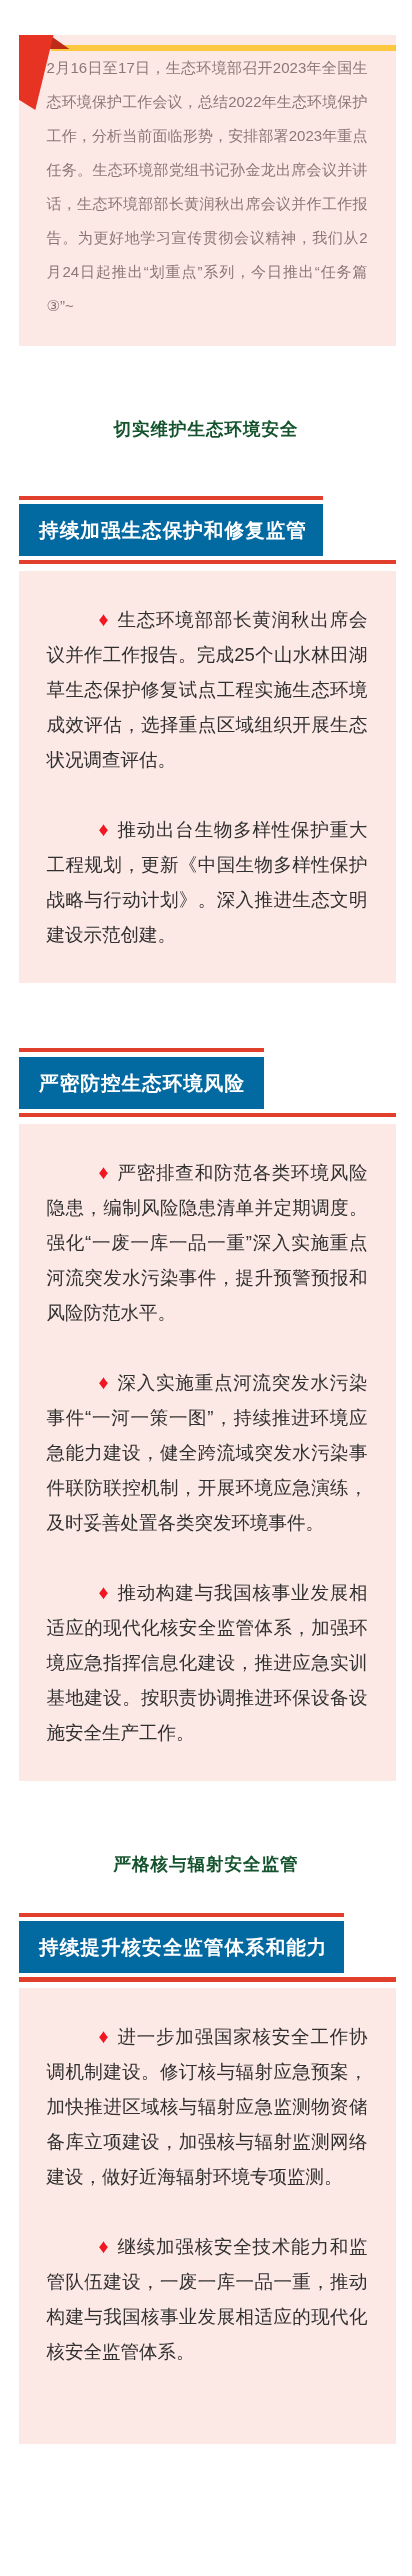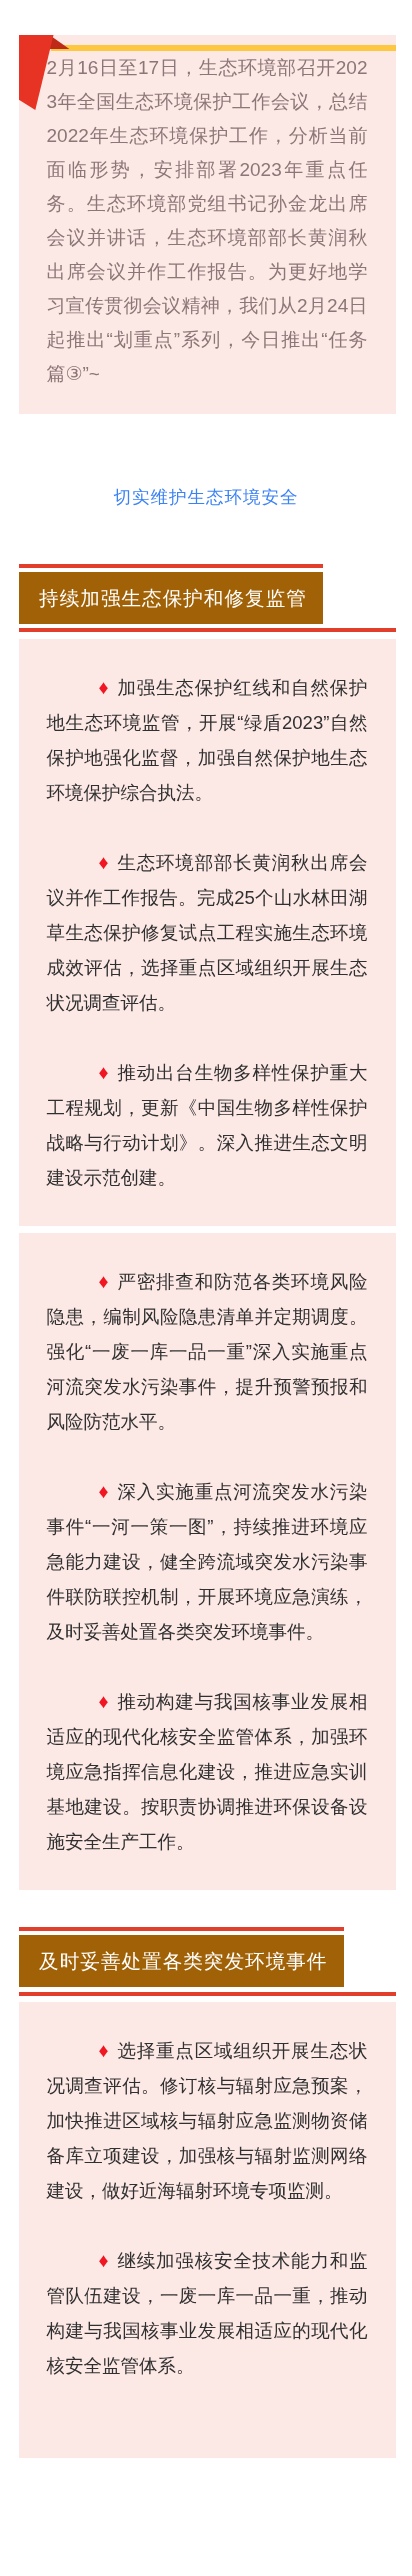--- a/index.html
+++ b/index.html
@@ -45,54 +45,54 @@
     z-index: 1;
   }
   .intro-box {
     position: relative;
     margin-top: 15.5px;
     background: #fce8e5;
     padding: 15.5px 28px 23px 28px;
     z-index: 0;
   }
   .intro-text {
-    font-size: 19px;
+    font-size: 15px;
     line-height: 34px;
     color: #8d7677;
     text-align: justify;
     word-break: break-all;
   }
 
   
   .section-heading {
     margin-top: 72px;
     text-align: center;
     font-size: 17.5px;
     line-height: 23px;
-    font-weight: normal;
-    color: #3b82f6;
+    font-weight: bold;
+    color: #14532d;
     letter-spacing: 1px;
   }
   .section-heading.second { margin-top: 72px; }
 
   
   .banner-block { margin-left: 18.5px; margin-right: 16.5px; }
   .banner-block.b1 { margin-top: 55px; }
   .banner-block.b2 { margin-top: 65px; }
   .banner-block.b3 { margin-top: 37px; }
   .banner-line-top { height: 4.1px; background: #e13f2b; }
   .banner-box {
     margin-top: 4.6px;
     height: 52px;
     line-height: 52px;
     padding-left: 20.6px;
-    background: #a16207;
+    background: #0369a1;
     color: #ffffff;
     font-size: 19.6px;
-    font-weight: normal;
+    font-weight: bold;
     letter-spacing: 1px;
     white-space: nowrap;
     overflow: hidden;
   }
   .banner-line-bottom { margin-top: 4.1px; height: 4.1px; background: #e13f2b; width: 100%; }
   .b1 .banner-line-top, .b1 .banner-box { width: 304px; }
   .b2 .banner-line-top, .b2 .banner-box { width: 245px; }
   .b3 .banner-line-top, .b3 .banner-box { width: 325px; }
 
   
@@ -133,38 +133,43 @@
 
   <h2 class="section-heading">切实维护生态环境安全</h2>
 
   <div class="banner-block b1">
     <div class="banner-line-top"></div>
     <div class="banner-box">持续加强生态保护和修复监管</div>
     <div class="banner-line-bottom"></div>
   </div>
 
   <div class="content-card">
-    <p class="bullet"><span class="diamond">♦</span><span>加强生态保护红线和自然保护地生态环境监管，开展“绿盾2023”自然保护地强化监督，加强自然保护地生态环境保护综合执法。</span></p>
     <p class="bullet"><span class="diamond">♦</span><span>生态环境部部长黄润秋出席会议并作工作报告。完成25个山水林田湖草生态保护修复试点工程实施生态环境成效评估，选择重点区域组织开展生态状况调查评估。</span></p>
     <p class="bullet"><span class="diamond">♦</span><span>推动出台生物多样性保护重大工程规划，更新《中国生物多样性保护战略与行动计划》。深入推进生态文明建设示范创建。</span></p>
   </div>
 
+  <div class="banner-block b2">
+    <div class="banner-line-top"></div>
+    <div class="banner-box">严密防控生态环境风险</div>
+    <div class="banner-line-bottom"></div>
+  </div>
 
   <div class="content-card">
     <p class="bullet"><span class="diamond">♦</span><span>严密排查和防范各类环境风险隐患，编制风险隐患清单并定期调度。强化“一废一库一品一重”深入实施重点河流突发水污染事件，提升预警预报和风险防范水平。</span></p>
     <p class="bullet"><span class="diamond">♦</span><span>深入实施重点河流突发水污染事件“一河一策一图”，持续推进环境应急能力建设，健全跨流域突发水污染事件联防联控机制，开展环境应急演练，及时妥善处置各类突发环境事件。</span></p>
     <p class="bullet"><span class="diamond">♦</span><span>推动构建与我国核事业发展相适应的现代化核安全监管体系，加强环境应急指挥信息化建设，推进应急实训基地建设。按职责协调推进环保设备设施安全生产工作。</span></p>
   </div>
 
+  <h2 class="section-heading second">严格核与辐射安全监管</h2>
 
   <div class="banner-block b3">
     <div class="banner-line-top"></div>
-    <div class="banner-box">及时妥善处置各类突发环境事件</div>
+    <div class="banner-box">持续提升核安全监管体系和能力</div>
     <div class="banner-line-bottom"></div>
   </div>
 
   <div class="content-card last">
-    <p class="bullet"><span class="diamond">♦</span><span>选择重点区域组织开展生态状况调查评估。修订核与辐射应急预案，加快推进区域核与辐射应急监测物资储备库立项建设，加强核与辐射监测网络建设，做好近海辐射环境专项监测。</span></p>
+    <p class="bullet"><span class="diamond">♦</span><span>进一步加强国家核安全工作协调机制建设。修订核与辐射应急预案，加快推进区域核与辐射应急监测物资储备库立项建设，加强核与辐射监测网络建设，做好近海辐射环境专项监测。</span></p>
     <p class="bullet"><span class="diamond">♦</span><span>继续加强核安全技术能力和监管队伍建设，一废一库一品一重，推动构建与我国核事业发展相适应的现代化核安全监管体系。</span></p>
   </div>
 
 </div>
 
 
 </body></html>

